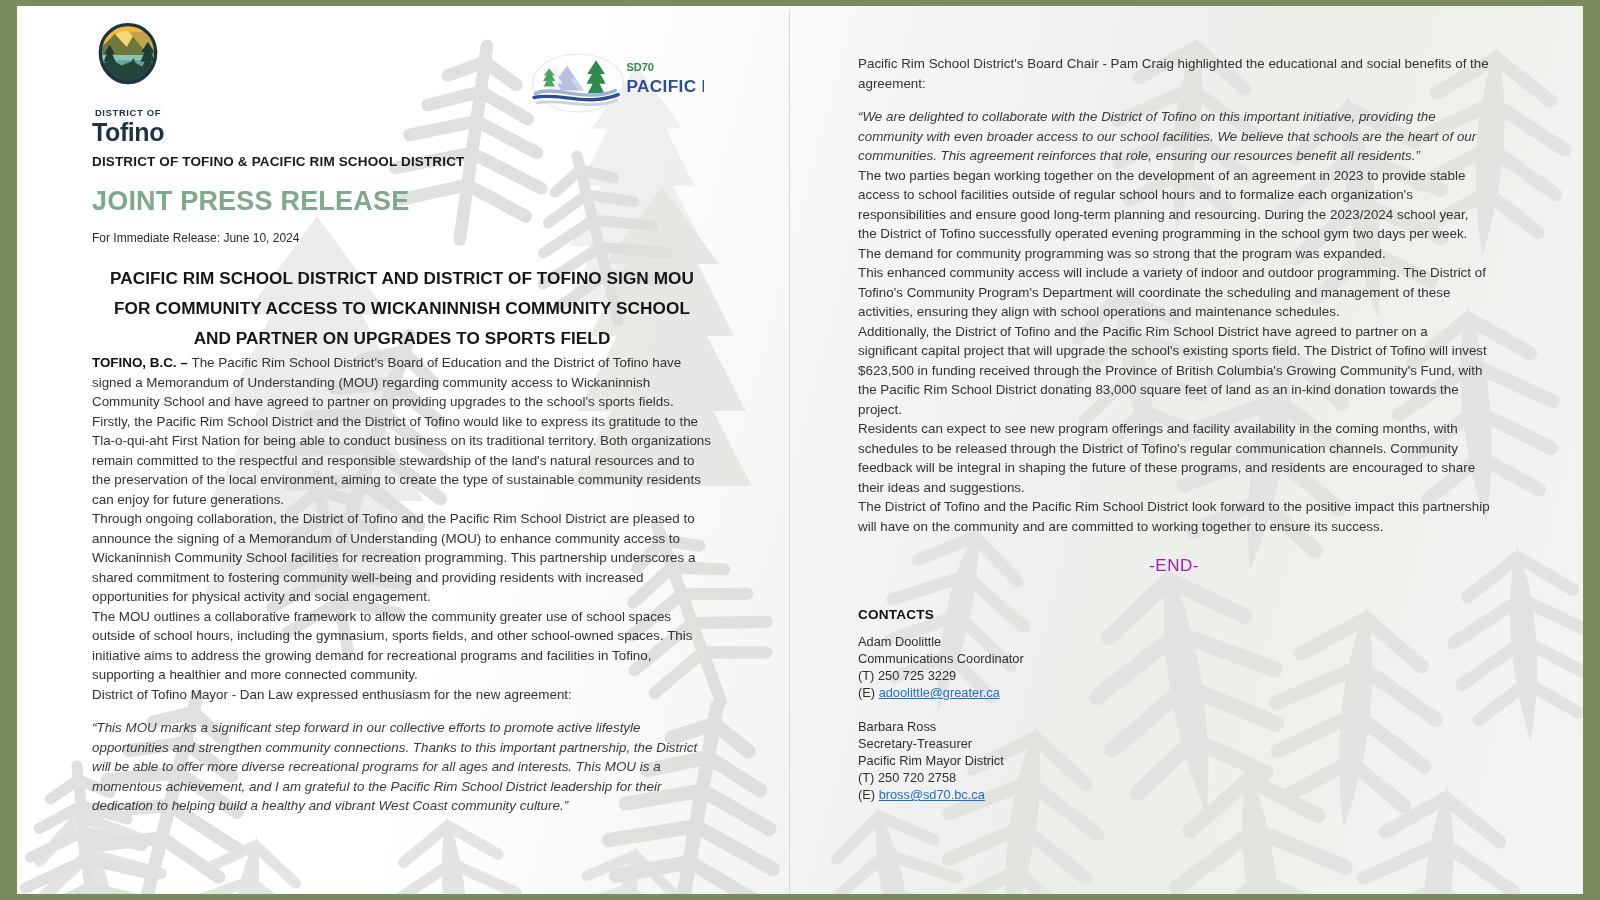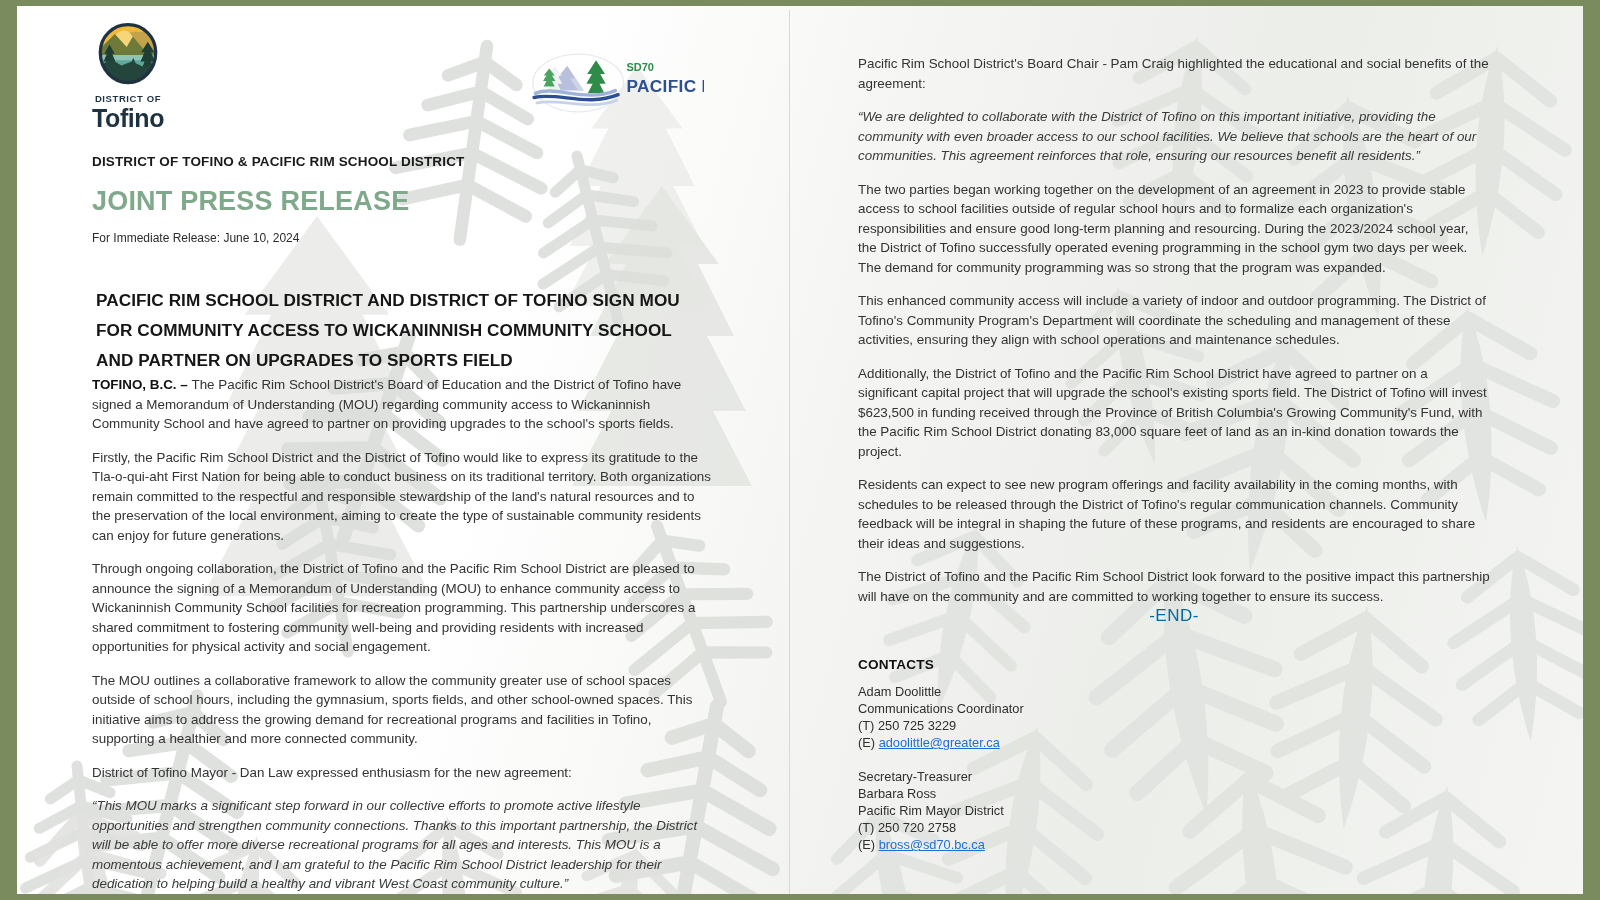--- a/index.html
+++ b/index.html
@@ -39,21 +39,21 @@
   }
   .col-left  { position: absolute; left: 75px;  top: 8px;  width: 620px; }
   .col-right { position: absolute; left: 841px; top: 48px; width: 632px; }
 
   
   .logo-row { position: relative; height: 112px; }
   .tofino-logo { position: absolute; left: 0; top: 8px; width: 72px; text-align: center; }
   .tofino-mark { width: 66px; height: 66px; display: block; margin: 0 auto; }
   .tofino-district {
     font-size: 9.5px; font-weight: bold; letter-spacing: 0.6px;
-    color: #1f3242; margin-top: 6px; line-height: 1;
+    color: #1f3242; margin-top: 20px; line-height: 1;
   }
   .tofino-name {
     font-size: 25px; font-weight: bold; letter-spacing: -0.4px;
     color: #1f3242; line-height: 1.05; margin-top: 1px;
   }
   .sd70-logo { position: absolute; left: 432px; top: 38px; width: 180px; height: 62px; }
   .sd70-logo svg { width: 100%; height: 100%; display: block; }
 
   
   .kicker {
@@ -61,43 +61,43 @@
     letter-spacing: 0.15px; margin-top: 28px;
   }
   .title-green {
     font-size: 27px; font-weight: bold; color: #7fa98a;
     letter-spacing: 0.2px; margin-top: 19px; line-height: 1;
   }
   .release-date {
     font-size: 12px; color: #2b2b2b; margin-top: 16px; font-weight: 400;
   }
   .headline {
-    margin-top: 41px;
+    margin-top: 19px;
     font-size: 17.2px; font-weight: bold; color: #161616;
-    text-align: left; line-height: 1.73; letter-spacing: 0.05px;
+    text-align: center; line-height: 1.73; letter-spacing: 0.05px;
     padding: 0 4px;
   }
 
   
   p.body {
     font-size: 13.4px; line-height: 1.455; color: #333333;
-    margin-top: 14px; text-align: left;
+    margin-top: 0; text-align: left;
   }
   .col-left p.body:first-of-type { margin-top: 0; }
   p.body.lead { margin-top: 38px; }
   p.body b { color: #111111; font-weight: bold; }
   p.quote {
     font-size: 13.4px; line-height: 1.455; color: #3a3a3a;
     font-style: italic; margin-top: 14px;
   }
   .col-right p.body:first-child { margin-top: 0; }
 
   .end-mark {
-    text-align: center; color: #0369a1; font-size: 17px;
-    font-weight: 400; letter-spacing: 0.5px;
+    text-align: center; color: #a21caf; font-size: 17px;
+    font-weight: 400; margin-top: 20px; letter-spacing: 0.5px;
   }
 
   
   .contacts-head {
     font-size: 13.6px; font-weight: bold; color: #111111;
     margin-top: 31px; letter-spacing: 0.2px;
   }
   .contact-block { margin-top: 11px; }
   .contact-block + .contact-block { margin-top: 17px; }
   .contact-block div {
@@ -264,21 +264,21 @@
       <div class="contacts-head">CONTACTS</div>
 
       <div class="contact-block">
         <div>Adam Doolittle</div>
         <div>Communications Coordinator</div>
         <div>(T) 250 725 3229</div>
         <div><span>(E) </span><a href="#">adoolittle@greater.ca</a></div>
       </div>
 
       <div class="contact-block">
+        <div>Barbara Ross</div>
         <div>Secretary-Treasurer</div>
-        <div>Barbara Ross</div>
         <div>Pacific Rim Mayor District</div>
         <div>(T) 250 720 2758</div>
         <div><span>(E) </span><a href="#">bross@sd70.bc.ca</a></div>
       </div>
     </div>
   </div>
 </div>
 
 </body></html>

